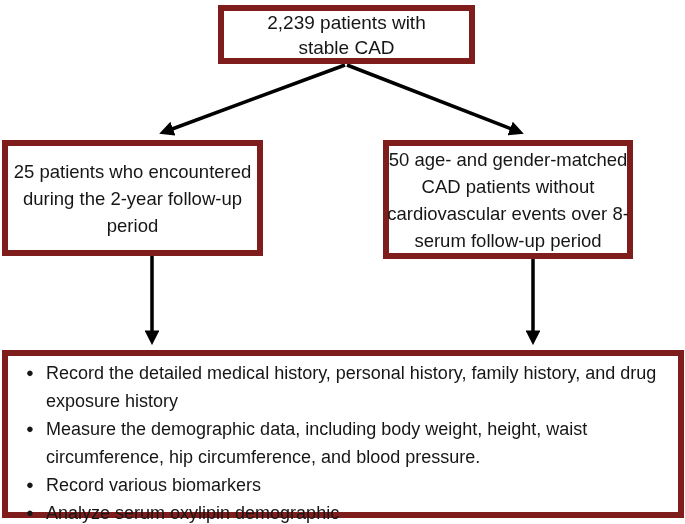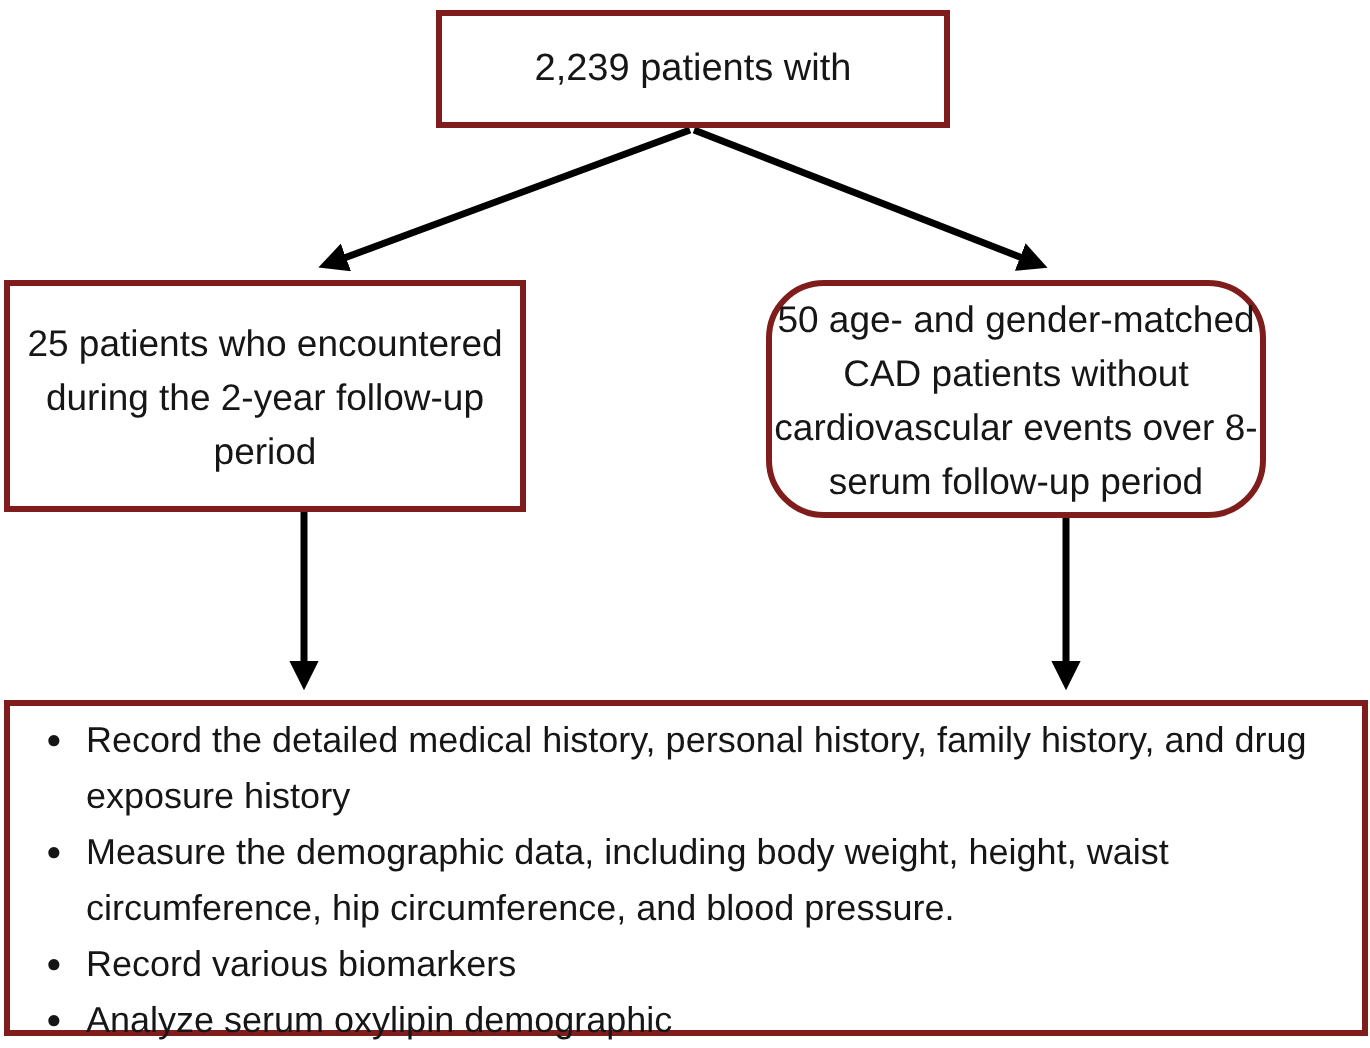--- a/index.html
+++ b/index.html
@@ -8,21 +8,21 @@
     width: 685px;
     height: 524px;
     background: #ffffff;
     font-family: "Liberation Sans", sans-serif;
     color: #161616;
     overflow: hidden;
   }
   .box {
     position: absolute;
     box-sizing: border-box;
-    border: 3px solid #7f1d1d;
+    border: 6px solid #7f1d1d;
     background: #ffffff;
   }
   .center-box {
     display: flex;
     flex-direction: column;
     align-items: center;
     justify-content: center;
     text-align: center;
   }
   .bline { white-space: nowrap; }
@@ -30,21 +30,21 @@
   .top-box {
     left: 218px; top: 5px; width: 257px; height: 59px;
     font-size: 19px; line-height: 25px;
   }
   .left-box {
     left: 2px; top: 140px; width: 261px; height: 116px;
     font-size: 18.5px; line-height: 27px;
   }
   .right-box {
     left: 383px; top: 140px; width: 250px; height: 119px;
-    font-size: 18.5px; line-height: 27px; border-radius: 29px;
+    font-size: 18.5px; line-height: 27px;
   }
   .bottom-box {
     left: 2px; top: 350px; width: 682px; height: 168px;
     font-size: 18px; line-height: 28px;
     padding: 3px 10px 0 18px;
   }
   ul.criteria { list-style: none; margin: 0; padding: 0; }
   ul.criteria li { display: flex; align-items: flex-start; }
   .bullet {
     flex: 0 0 20px;
@@ -73,20 +73,21 @@
       </marker>
     </defs>
     <line x1="345" y1="65" x2="164" y2="132" stroke="#000000" stroke-width="3.5" marker-end="url(#ah)"></line>
     <line x1="347" y1="65" x2="519" y2="132" stroke="#000000" stroke-width="3.5" marker-end="url(#ah)"></line>
     <line x1="152" y1="256" x2="152" y2="340" stroke="#000000" stroke-width="3.5" marker-end="url(#ah)"></line>
     <line x1="533" y1="259" x2="533" y2="340" stroke="#000000" stroke-width="3.5" marker-end="url(#ah)"></line>
   </svg>
 
   <div class="box center-box top-box">
     <div class="bline">2,239 patients with</div>
+    <div class="bline">stable CAD</div>
   </div>
 
   <div class="box center-box left-box">
     <div class="bline">25 patients who encountered</div>
     <div class="bline">during the 2-year follow-up</div>
     <div class="bline">period</div>
   </div>
 
   <div class="box center-box right-box">
     <div class="bline">50 age- and gender-matched</div>

